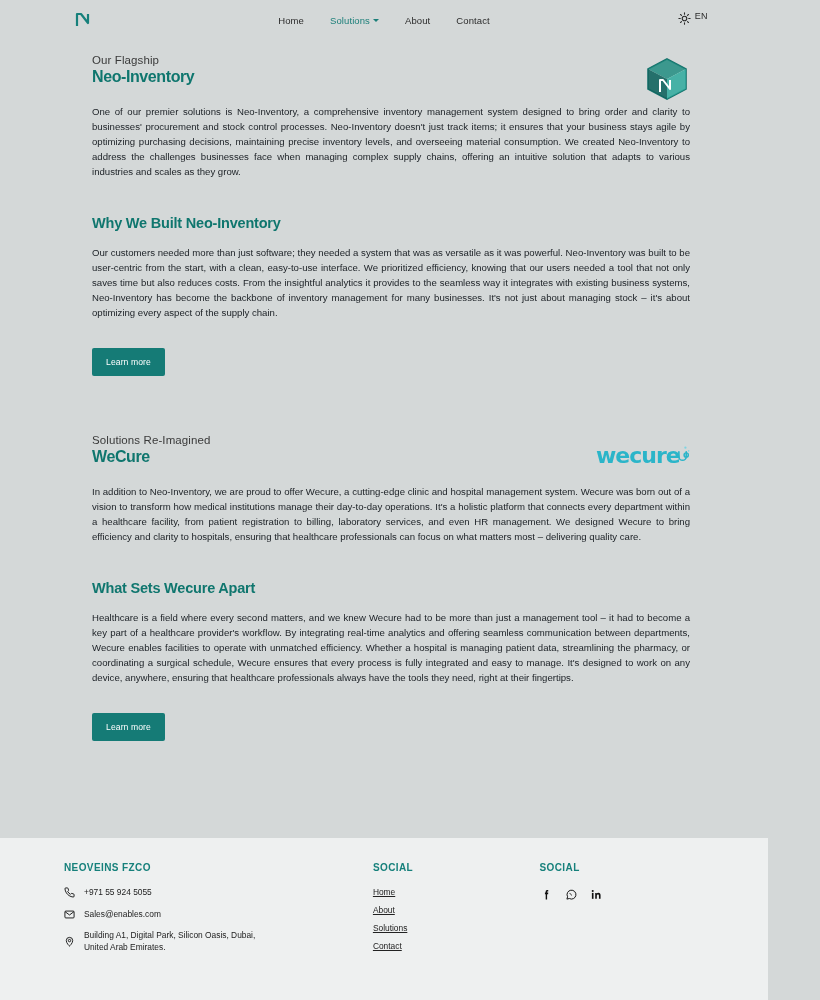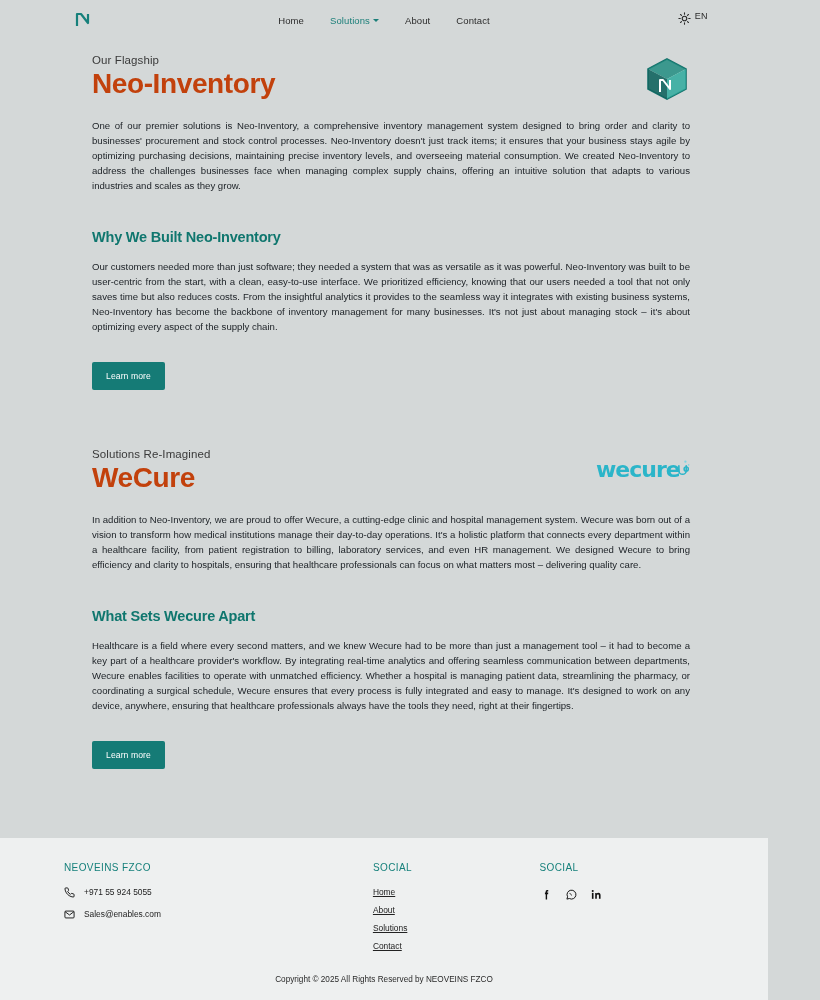--- a/index.html
+++ b/index.html
@@ -76,24 +76,24 @@
     padding: 14px 78px 0 92px;
   }
   .section { position: relative; }
   .eyebrow {
     font-size: 11.5px;
     color: #3a3a3a;
     letter-spacing: 0.1px;
     margin-bottom: 2px;
   }
   h1.title {
-    font-size: 28px;
+    font-size: 16px;
     font-weight: 700;
     letter-spacing: -0.4px;
-    color: #c2410c;
+    color: #0f766e;
     margin-bottom: 18px;
   }
   h2.subtitle {
     font-size: 14.5px;
     font-weight: 700;
     letter-spacing: -0.2px;
     color: #0f766e;
     margin-bottom: 14px;
   }
   p.body {
@@ -147,21 +147,21 @@
     position: relative;
   }
   .footer-cols {
     display: flex;
   }
   .col-company { width: 330px; }
   .col-links { width: 178px; }
   .col-social { width: 180px; }
   .foot-head {
     font-size: 10px;
-    font-weight: 400;
+    font-weight: 700;
     color: #16807b;
     letter-spacing: 0.4px;
     margin-bottom: 14px;
   }
   .contact-row {
     display: flex;
     align-items: center;
     gap: 9px;
     margin-bottom: 10px;
     font-size: 8.4px;
@@ -292,20 +292,32 @@
         <div class="contact-row">
           <span class="ico">
             <svg width="11" height="11" viewBox="0 0 24 24" fill="none" stroke="#111" stroke-width="2">
               <rect x="2" y="4.5" width="20" height="15" rx="2"></rect>
               <path d="M2.5 6 L12 13 L21.5 6"></path>
             </svg>
           </span>
           <span>Sales@enables.com</span>
         </div>
 
+        <div class="contact-row">
+          <span class="ico">
+            <svg width="11" height="11" viewBox="0 0 24 24" fill="none" stroke="#111" stroke-width="2">
+              <path d="M12 22s7-6.2 7-12a7 7 0 1 0-14 0c0 5.8 7 12 7 12z"></path>
+              <circle cx="12" cy="10" r="2.6"></circle>
+            </svg>
+          </span>
+          <span>
+            <span>Building A1, Digital Park, Silicon Oasis, Dubai,</span><br>
+            <span>United Arab Emirates.</span>
+          </span>
+        </div>
       </div>
 
       <div class="col-links">
         <div class="foot-head">SOCIAL</div>
         <a class="flink" href="#">Home</a>
         <a class="flink" href="#">About</a>
         <a class="flink" href="#">Solutions</a>
         <a class="flink" href="#">Contact</a>
       </div>
 
@@ -327,16 +339,15 @@
             <svg width="13" height="13" viewBox="0 0 24 24" fill="#111">
               <rect x="3.5" y="9" width="3" height="11"></rect>
               <circle cx="5" cy="5.5" r="1.9"></circle>
               <path d="M9.5 9h2.9v1.5c.5-.9 1.6-1.7 3.2-1.7 2.6 0 3.9 1.6 3.9 4.5V20h-3v-5.9c0-1.5-.6-2.3-1.8-2.3-1.1 0-2.1.7-2.1 2.4V20h-3V9z"></path>
             </svg>
           </span>
         </div>
       </div>
     </div>
 
-    <div class="copyright">Copyright © 2025 All Rights Reserved by NEOVEINS FZCO</div>
   </div>
 
 </div>
 
 </body></html>

